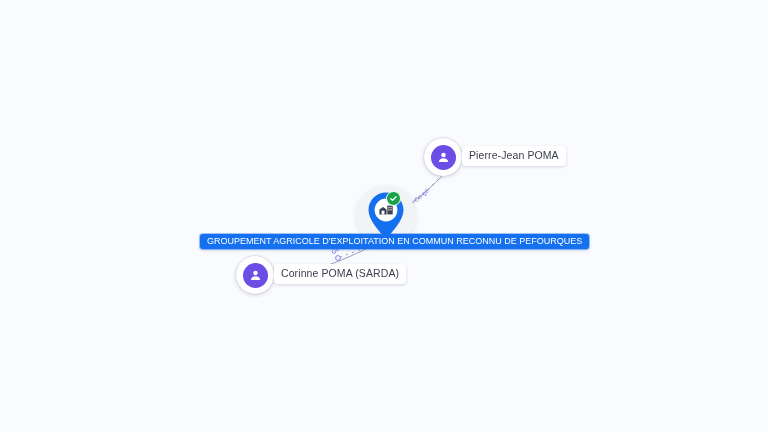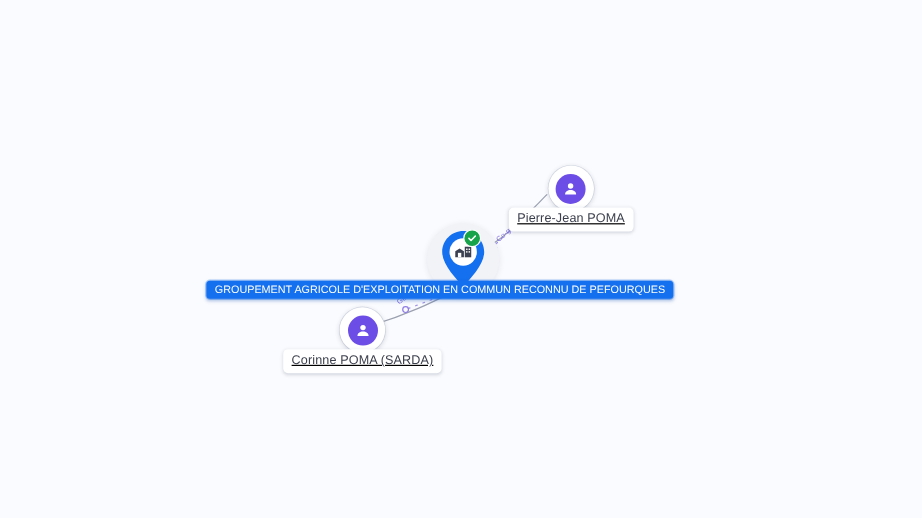--- a/index.html
+++ b/index.html
@@ -28,23 +28,22 @@
     top: 0;
     width: 768px;
     height: 432px;
     pointer-events: none;
   }
 
   
   .node {
     position: absolute;
     display: flex;
-    flex-direction: column;
-    align-items: center;
-    text-decoration: underline;
+    flex-direction: row;
+    align-items: center;
   }
 
   
   .person-halo {
     width: 38px;
     height: 38px;
     border-radius: 50%;
     background: #ffffff;
     box-shadow: 0 1px 4px rgba(30,40,80,0.20), 0 0 0 0.5px rgba(190,196,214,0.55);
     display: flex;
@@ -112,21 +111,21 @@
     display: flex;
     align-items: center;
     justify-content: center;
     box-sizing: border-box;
   }
   #verified-badge svg { display: block; }
 
   
   #company-label {
     position: absolute;
-    left: 172px;
+    left: 200px;
     top: 234px;
     height: 15px;
     line-height: 15px;
     background: #1570ef;
     color: #ffffff;
     font-size: 9px;
     letter-spacing: 0.0px;
     padding: 0 7px;
     border-radius: 3px;
     white-space: nowrap;

